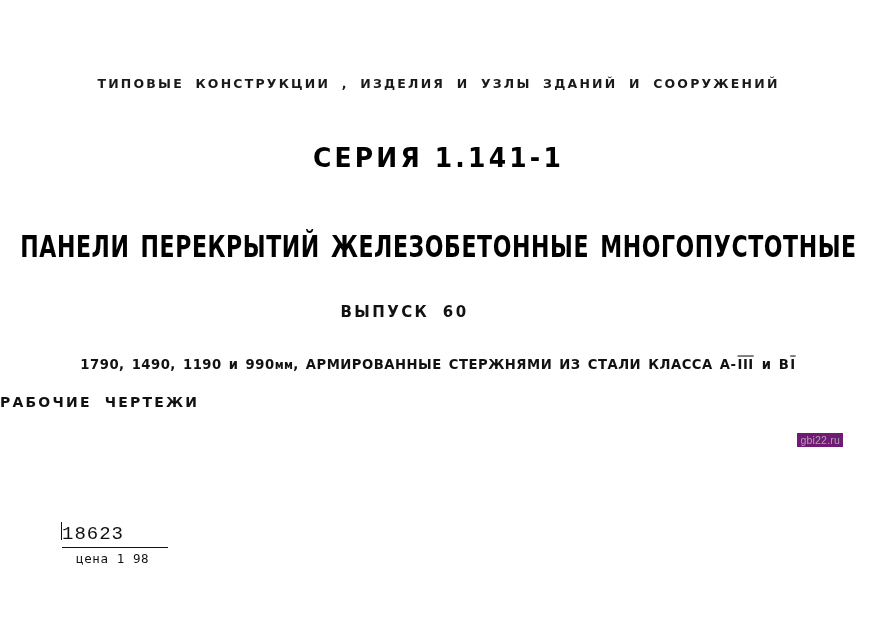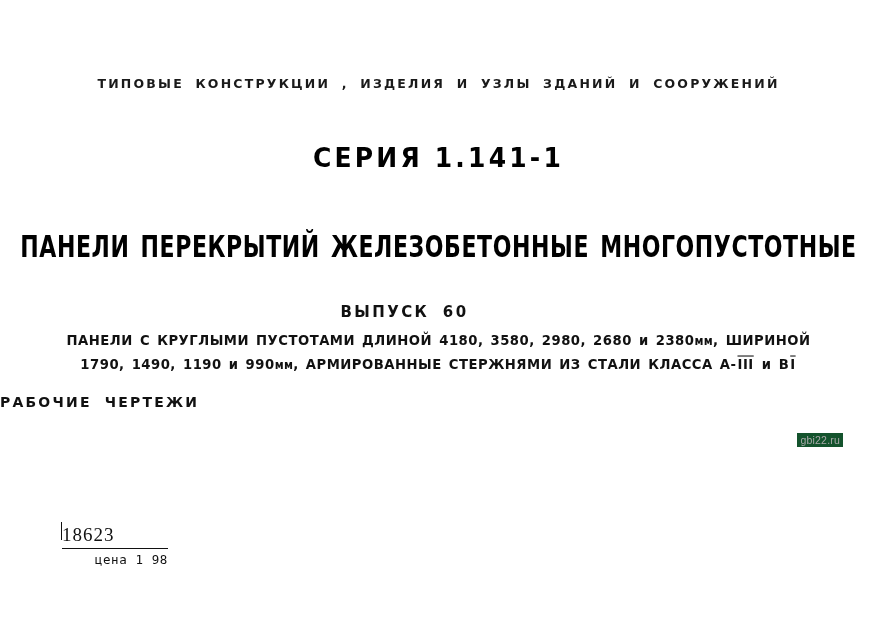--- a/index.html
+++ b/index.html
@@ -133,56 +133,55 @@
     transform: scaleY(1.05);
   }
 
   
   .watermark {
     position: absolute;
     right: 34px;
     top: 433px;
     font-size: 10.5px;
     color: #a9a9a9;
-    background: #14532d;
+    background: #701a75;
     padding: 1px 3px;
     letter-spacing: 0.2px;
     font-family: "Liberation Sans", sans-serif;
   }
 
   
   .stamp {
     position: absolute;
     left: 62px;
     top: 525px;
     text-align: left;
   }
   .stamp-code {
-    font-family: Liberation Serif, serif;
+    font-family: Liberation Mono, monospace;
     font-size: 19px;
     letter-spacing: 1px;
     color: #111111;
     line-height: 1;
     display: inline-block;
     position: relative;
   }
   .stamp-rule {
     width: 106px;
     height: 0;
     border-top: 1.4px solid #111111;
     margin-top: 3px;
   }
   .stamp-price {
     margin-top: 3px;
     font-family: "DejaVu Sans Mono", monospace;
     font-size: 12.5px;
     letter-spacing: 0.6px;
     color: #111111;
     padding-left: 14px;
-    text-align: right;
   }
   .stamp-code .tick {
     position: absolute;
     left: -1px;
     top: -3px;
     width: 0;
     height: 18px;
     border-left: 1.3px solid #111111;
   }
 </style>
@@ -193,23 +192,20 @@
   <div class="sheet">
 
     <div class="top-line">ТИПОВЫЕ  КОНСТРУКЦИИ , ИЗДЕЛИЯ   И  УЗЛЫ  ЗДАНИЙ  И  СООРУЖЕНИЙ</div>
 
     <div class="series">СЕРИЯ 1.141-1</div>
 
     <div class="main-title">ПАНЕЛИ ПЕРЕКРЫТИЙ ЖЕЛЕЗОБЕТОННЫЕ МНОГОПУСТОТНЫЕ</div>
 
     <div class="issue">ВЫПУСК  60</div>
 
-    <div class="desc desc-1">
-      <span>ПАНЕЛИ  С  КРУГЛЫМИ  ПУСТОТАМИ  ДЛИНОЙ  4180, 3580, 2980, 2680 и 2380</span><span class="small">мм</span><span>, ШИРИНОЙ</span>
-    </div>
 
     <div class="desc desc-2">
       <span>1790, 1490, 1190 и 990</span><span class="small">мм</span><span>, АРМИРОВАННЫЕ СТЕРЖНЯМИ ИЗ СТАЛИ  КЛАССА  А-</span><span class="roman">III</span><span> и В</span><span class="roman">I</span>
     </div>
 
     <div class="working">РАБОЧИЕ  ЧЕРТЕЖИ</div>
 
     <div class="watermark">gbi22.ru</div>
 
     <div class="stamp">

